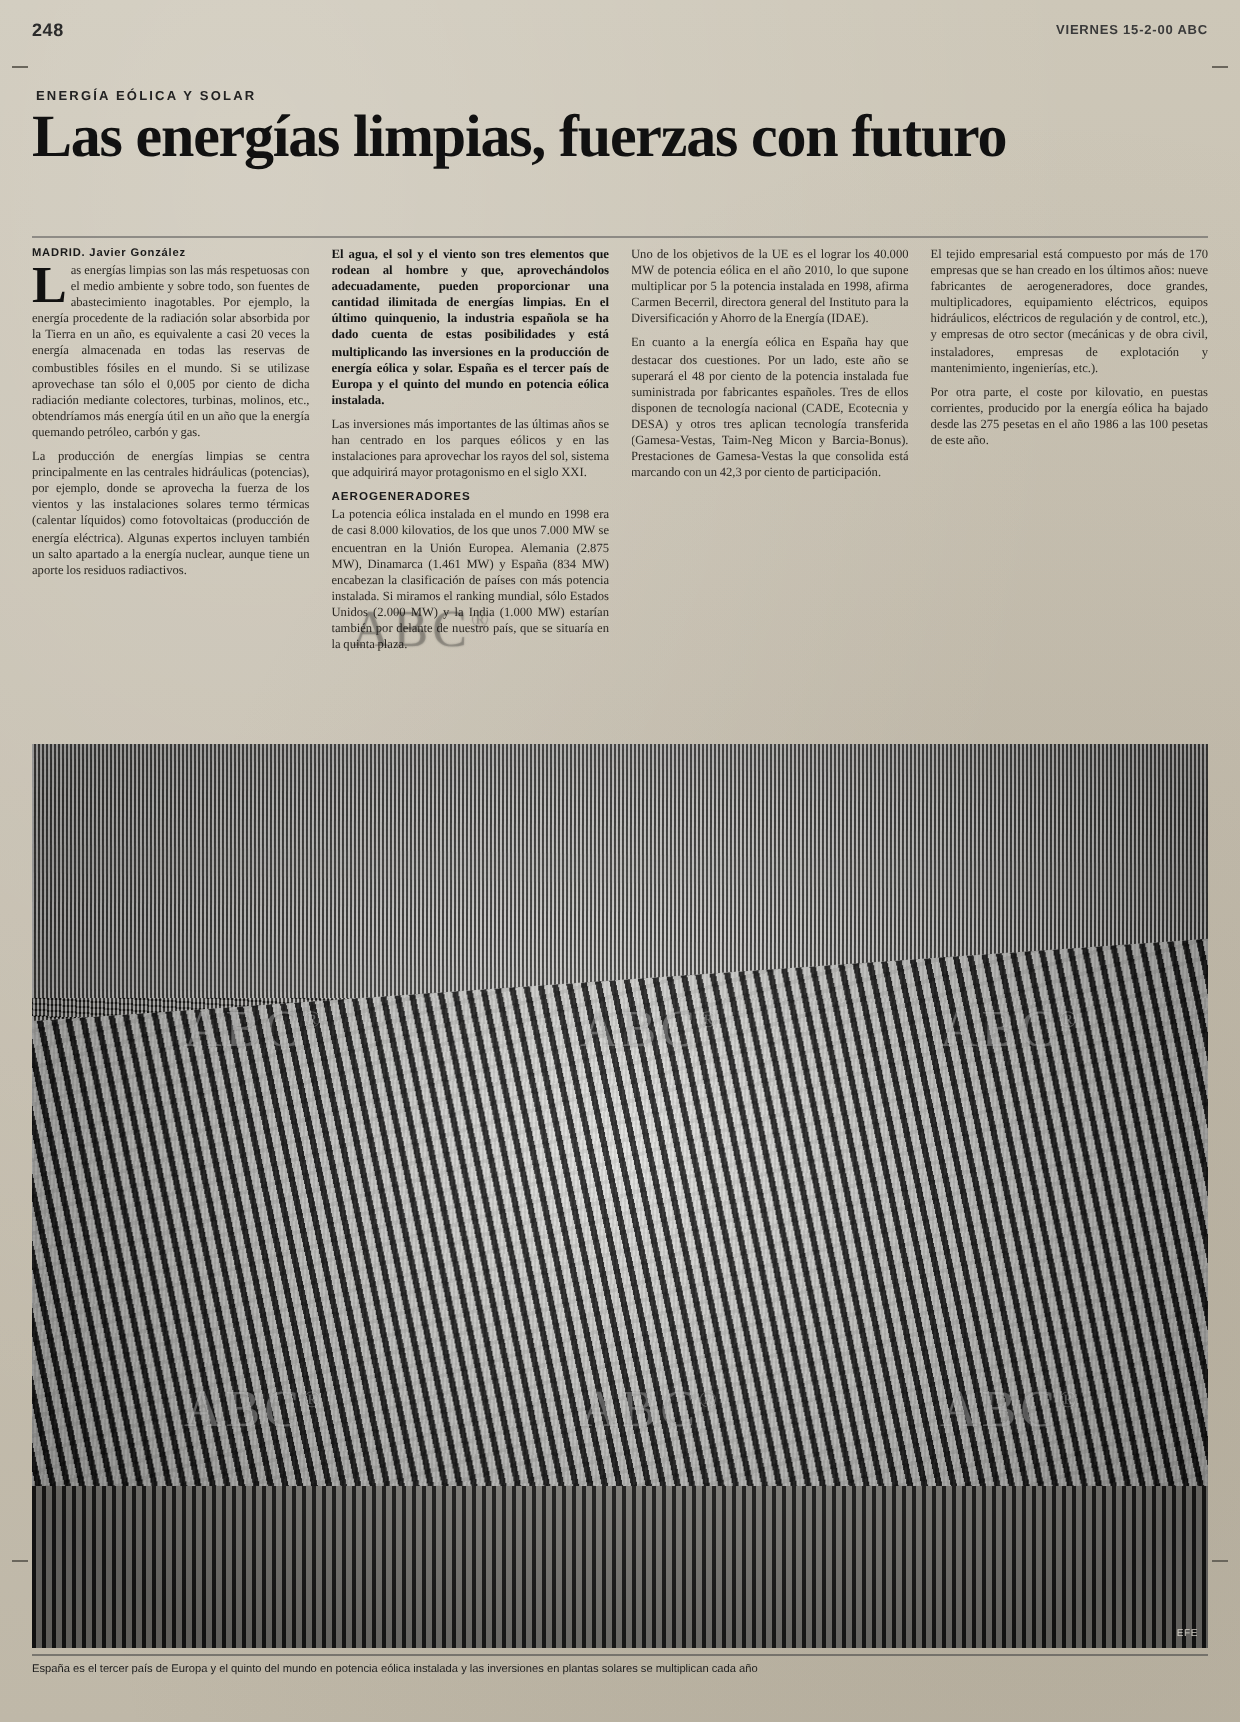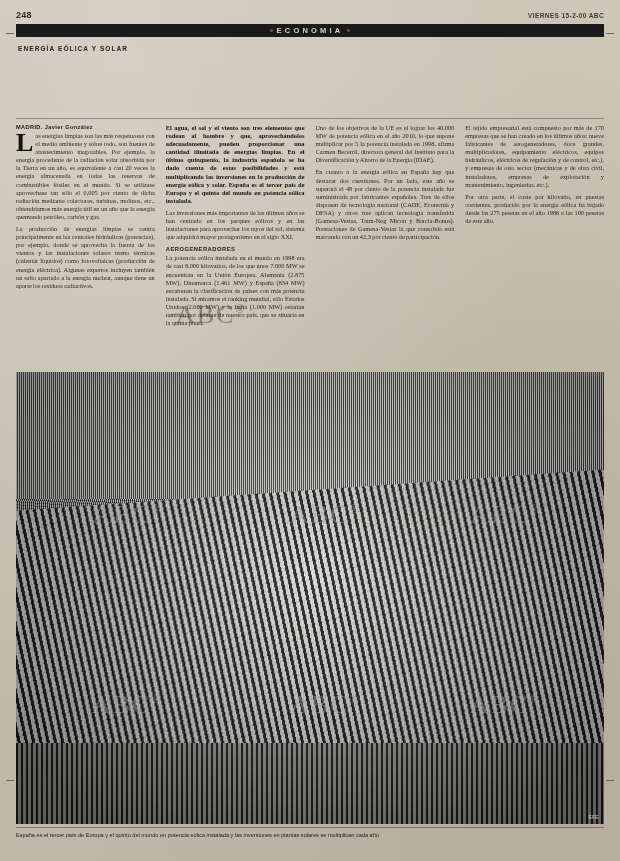--- a/index.html
+++ b/index.html
@@ -266,27 +266,23 @@
   <div class="crop" style="left:6px; top:33px; width:8px; height:1px;"></div>
   <div class="crop" style="left:606px; top:33px; width:8px; height:1px;"></div>
   <div class="crop" style="left:6px; top:780px; width:8px; height:1px;"></div>
   <div class="crop" style="left:606px; top:780px; width:8px; height:1px;"></div>
 
   <div class="top-row">
     <div class="folio">248</div>
     <div class="top-right">VIERNES 15-2-00 ABC</div>
   </div>
 
-  <div class="banner">
-    <span class="banner-dot"></span>
-    <span class="banner-label">ECONOMIA</span>
-    <span class="banner-dot"></span>
-  </div>
 
   <div class="kicker">ENERGÍA EÓLICA Y SOLAR</div>
+  <div class="headline">Las energías limpias, fuerzas con futuro</div>
   <div class="rule-under-head"></div>
 
   <div class="cols">
 
     <div class="col lead">
       <div class="byline">MADRID. Javier González</div>
       <p class="para dropcap">Las energías limpias son las más respetuosas con el medio ambiente y sobre todo, son fuentes de abastecimiento inagotables. Por ejemplo, la energía procedente de la radiación solar absorbida por la Tierra en un año, es equivalente a casi 20 veces la energía almacenada en todas las reservas de combustibles fósiles en el mundo. Si se utilizase aprovechase tan sólo el 0,005 por ciento de dicha radiación mediante colectores, turbinas, molinos, etc., obtendríamos más energía útil en un año que la energía quemando petróleo, carbón y gas.</p>
       <p class="para">La producción de energías limpias se centra principalmente en las centrales hidráulicas (potencias), por ejemplo, donde se aprovecha la fuerza de los vientos y las instalaciones solares termo térmicas (calentar líquidos) como fotovoltaicas (producción de energía eléctrica). Algunas expertos incluyen también un salto apartado a la energía nuclear, aunque tiene un aporte los residuos radiactivos.</p>
     </div>
 

